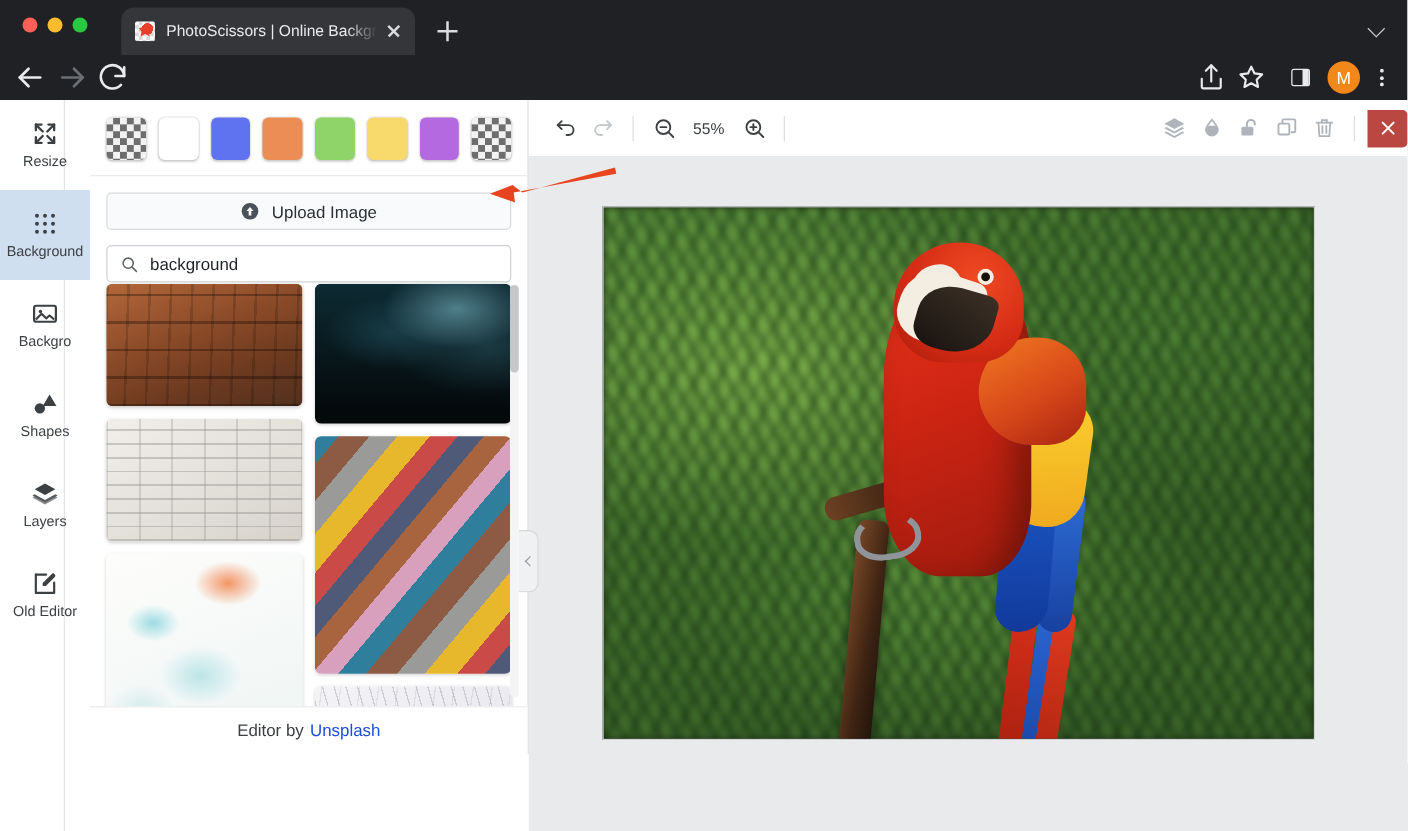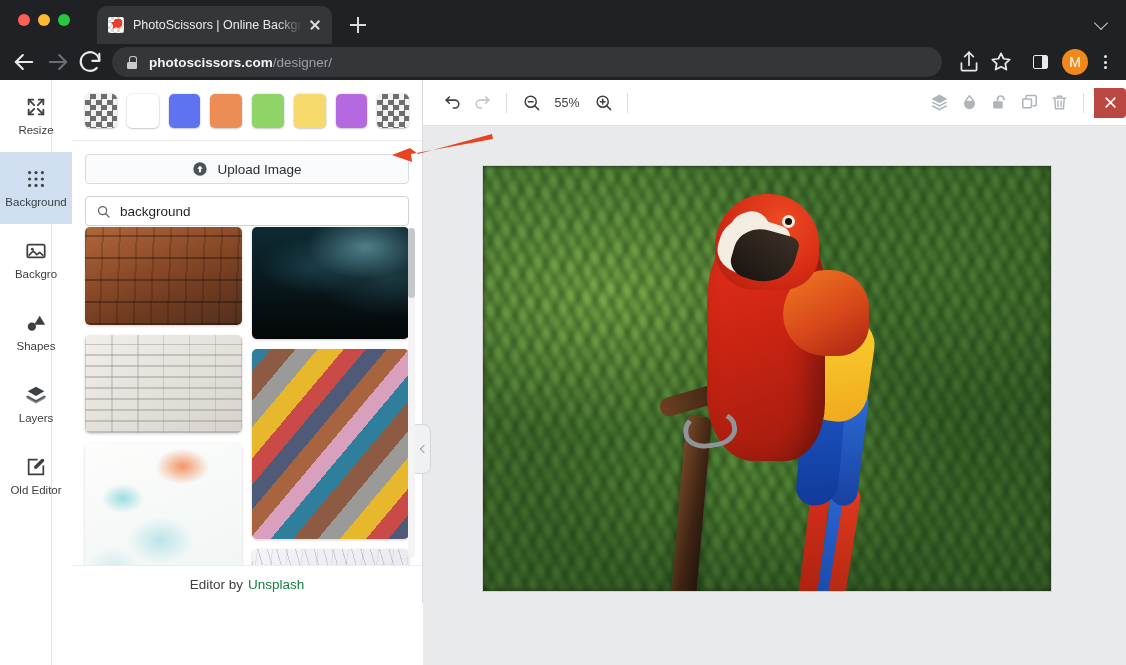--- a/index.html
+++ b/index.html
@@ -236,21 +236,21 @@
     position: absolute; left: 0; top: 0; width: 7px; height: 70px;
     border-radius: 4px; background: #c6c7c9;
   }
 
   .panel-footer {
     position: absolute; left: 0; right: 0; bottom: 0; height: 38px;
     background: #fff; border-top: 1px solid #ececee;
     display: flex; align-items: center; justify-content: center;
     font-size: 13.5px; color: #3c4043;
   }
-  .panel-footer a { color: #15803d; text-decoration: none; margin-left: 5px; }
+  .panel-footer a { color: #1d4ed8; text-decoration: none; margin-left: 5px; }
 
   
   .editor {
     position: absolute; left: 423px; top: 80px; width: 703px; height: 585px;
     background: #e9eaeb;
   }
   .edtoolbar {
     position: absolute; left: 0; top: 0; width: 703px; height: 46px;
     background: #ffffff; border-bottom: 1px solid #e0e2e4;
     display: flex; align-items: center;
@@ -427,24 +427,20 @@
             <path d="M13 6l6 6-6 6"></path>
         </svg>
       </div>
       <div class="navbtn nav-reload">
         <svg viewBox="0 0 24 24" fill="none" stroke="#e8eaed" stroke-width="1.8" stroke-linecap="round" stroke-linejoin="round">
           <path d="M20 11a8 8 0 1 0-2.2 6.1"></path>
             <path d="M20 5v6h-6"></path>
         </svg>
       </div>
 
-      <div class="omnibox">
-        <span class="lock"></span>
-        <span class="url"><b>photoscissors.com</b><span>/designer/</span></span>
-      </div>
 
       <div class="toolbtn tb-share">
         <svg viewBox="0 0 24 24" fill="none" stroke="#e8eaed" stroke-width="1.6" stroke-linecap="round" stroke-linejoin="round">
           <path d="M12 3v12"></path>
             <path d="M8 7l4-4 4 4"></path>
           <path d="M5 13v6a1 1 0 0 0 1 1h12a1 1 0 0 0 1-1v-6"></path>
         </svg>
       </div>
       <div class="toolbtn tb-star">
         <svg viewBox="0 0 24 24" fill="none" stroke="#e8eaed" stroke-width="1.6" stroke-linejoin="round">

